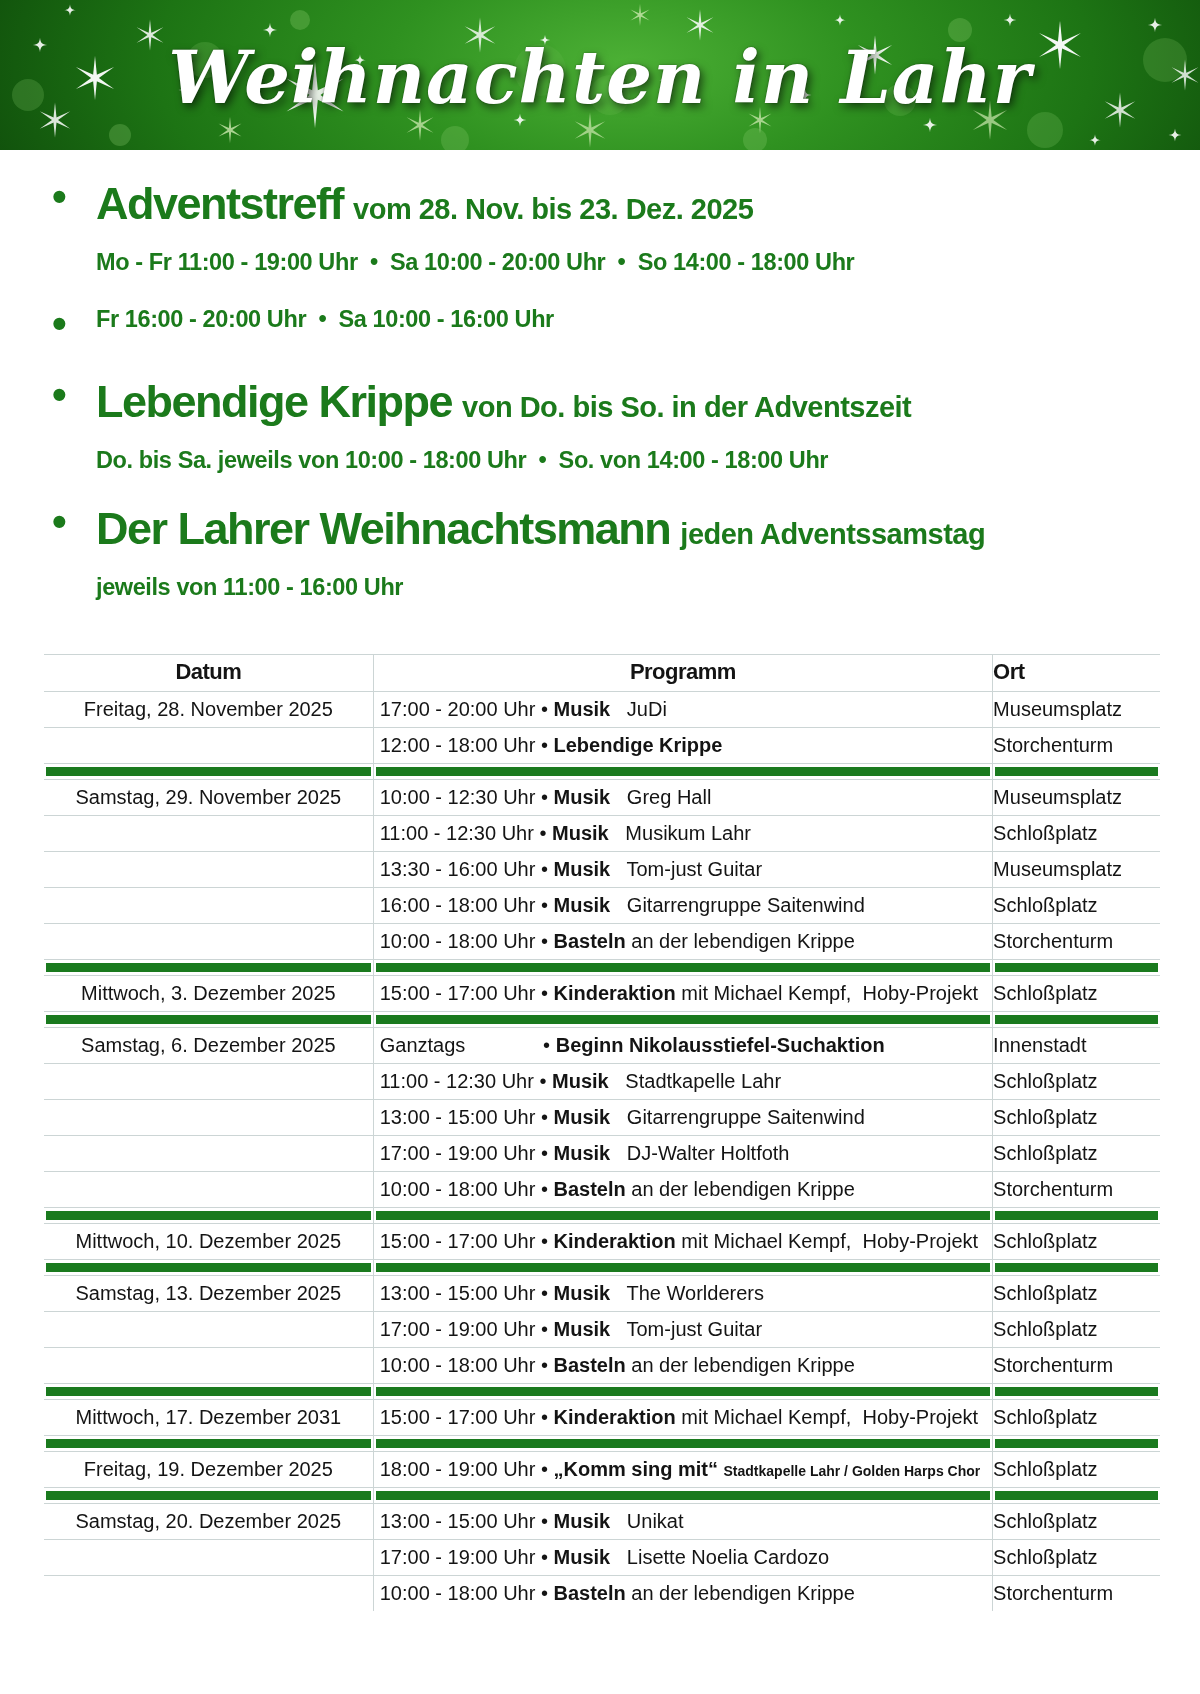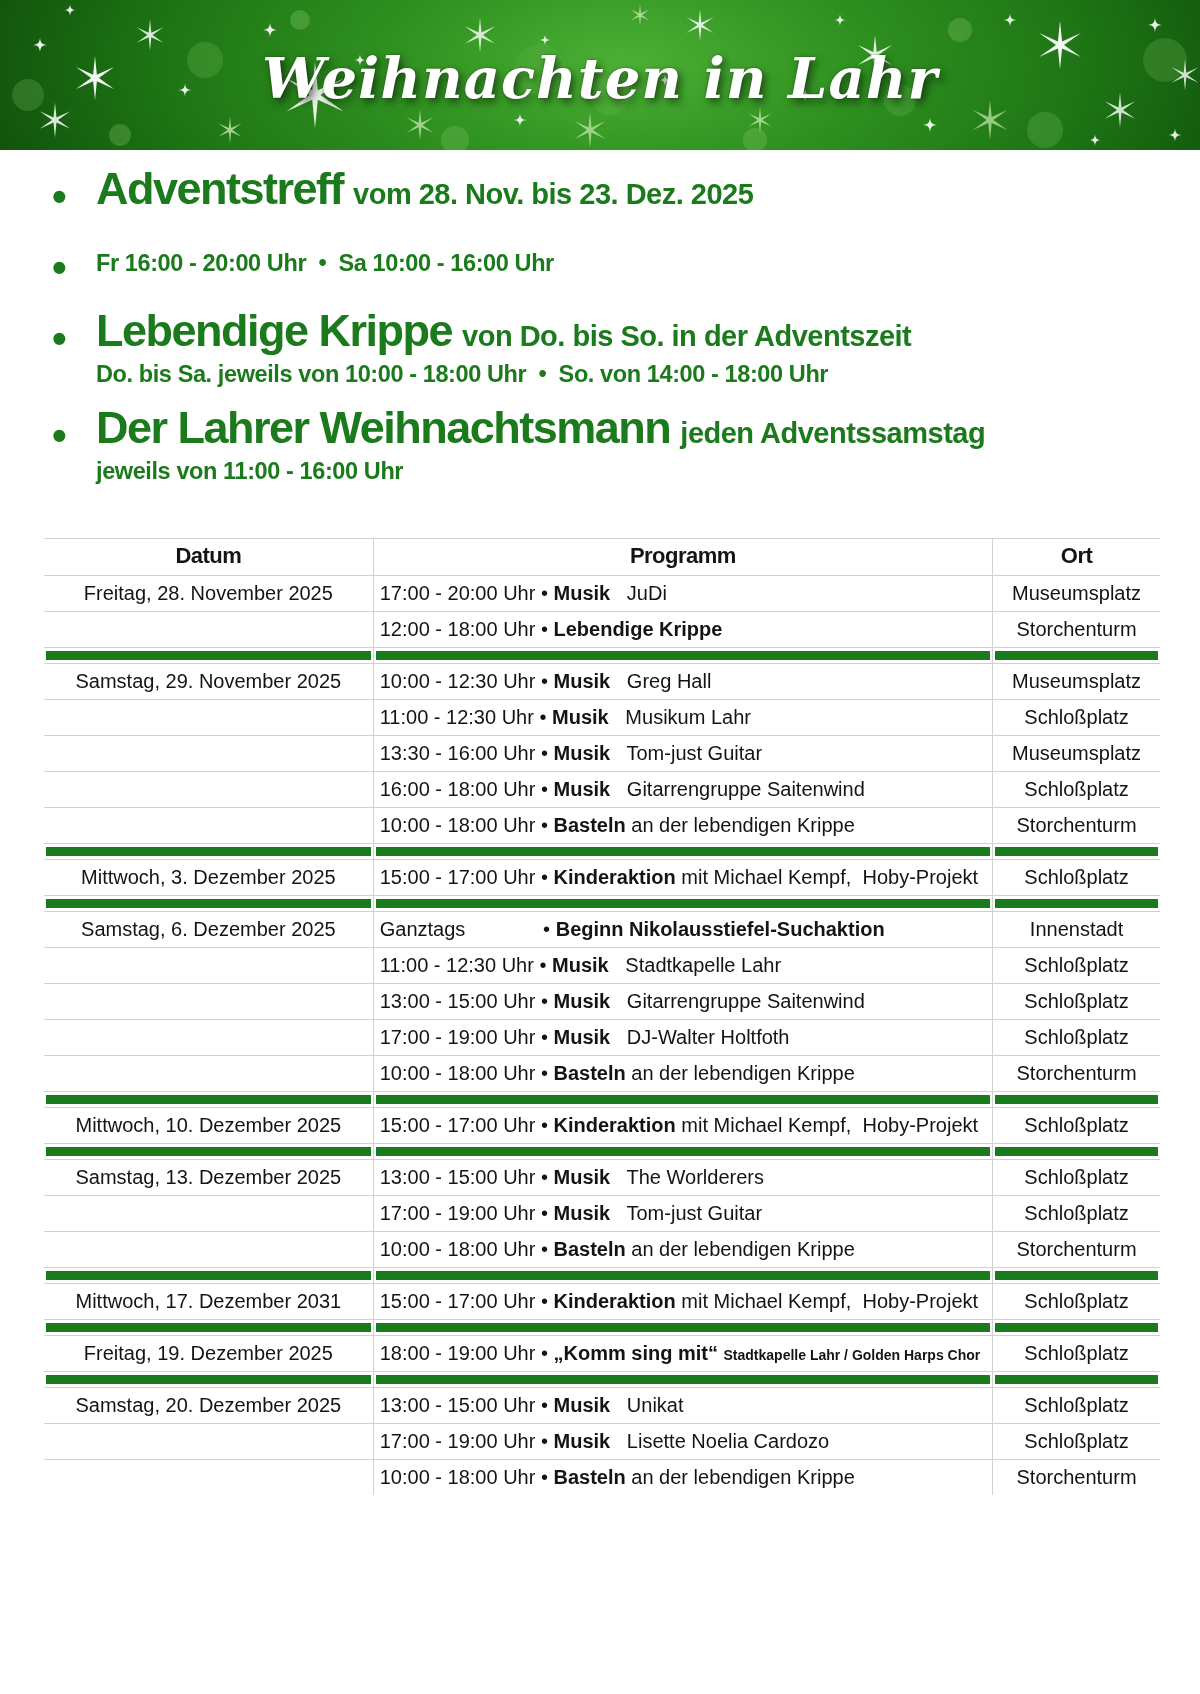--- a/index.html
+++ b/index.html
@@ -22,35 +22,35 @@
     background:radial-gradient(ellipse 900px 420px at 52% 42%,
       #4cb035 0%, #2f9120 26%, #1d7414 52%, #0e4a0a 78%, #063005 100%);
     overflow:hidden;
   }
   .banner svg{position:absolute;inset:0;}
   .banner-title{
     position:absolute;left:0;right:0;top:8px;
     text-align:center;
     font-family:"DejaVu Serif","Liberation Serif",serif;
     font-style:italic;font-weight:700;
-    font-size:56px;line-height:140px;
+    font-size:72px;line-height:140px;
     color:#ffffff;
     text-shadow:3px 4px 8px rgba(0,0,0,.55), 0 0 2px rgba(0,0,0,.4);
     letter-spacing:1px;
   }
   
   .events{padding:24px 40px 0 52px;}
   .event{display:flex;margin-bottom:25px;}
   .ev-bullet{
     width:44px;flex:0 0 44px;
     color:var(--green-text);
     font-size:42px;font-weight:700;line-height:46px;
   }
   .ev-body{flex:1;color:var(--green-text);}
-  .ev-line1{line-height:30px;white-space:nowrap;}
+  .ev-line1{line-height:60px;white-space:nowrap;}
   .ev-title{
     font-size:45px;font-weight:800;letter-spacing:-1.5px;
     font-stretch:condensed;
   }
   .ev-sub{font-size:29px;font-weight:700;margin-left:10px;letter-spacing:-0.5px;}
   .ev-detail{
     font-size:23.5px;font-weight:700;margin-top:5px;
     letter-spacing:-0.4px;font-stretch:condensed;white-space:pre-wrap;
   }
   
@@ -65,21 +65,21 @@
     border-top:1px solid var(--line);
     border-bottom:1px solid var(--line);
   }
   td{
     font-size:20px;padding:6px 0;vertical-align:middle;
     border-top:1px solid var(--line);
   }
   tbody tr:first-child td{border-top:none;margin-top:48px;}
   .c-date{text-align:center;border-right:1px solid var(--line);}
   .c-prog{padding-left:6px;padding-right:6px;white-space:pre-wrap;line-height:1.05;}
-  .c-ort{text-align:center;border-left:1px solid var(--line);}
+  .c-ort{text-align:left;border-left:1px solid var(--line);}
   .b{font-weight:700;}
   .sm{font-size:14px;font-weight:700;}
   tr.divider td{
     padding:3px 2px;
     border-top:1px solid var(--line);
     border-bottom:1px solid var(--line);
   }
   tr.divider td:first-child{border-right:1px solid var(--line);}
   tr.divider td:last-child{border-left:1px solid var(--line);}
   .bar{height:9px;background:var(--bar-green);}
@@ -159,20 +159,21 @@
 </header>
 
 <section class="events">
 
   <div class="event">
     <div class="ev-bullet">•</div>
     <div class="ev-body">
       <div class="ev-line1">
         <span class="ev-title">Adventstreff</span><span class="ev-sub">vom 28. Nov. bis 23. Dez. 2025</span>
       </div>
+      <div class="ev-detail">Mo - Fr 11:00 - 19:00 Uhr  •  Sa 10:00 - 20:00 Uhr  •  So 14:00 - 18:00 Uhr</div>
     </div>
   </div>
 
   <div class="event">
     <div class="ev-bullet">•</div>
     <div class="ev-body">
       <div class="ev-detail">Fr 16:00 - 20:00 Uhr  •  Sa 10:00 - 16:00 Uhr</div>
     </div>
   </div>
 

